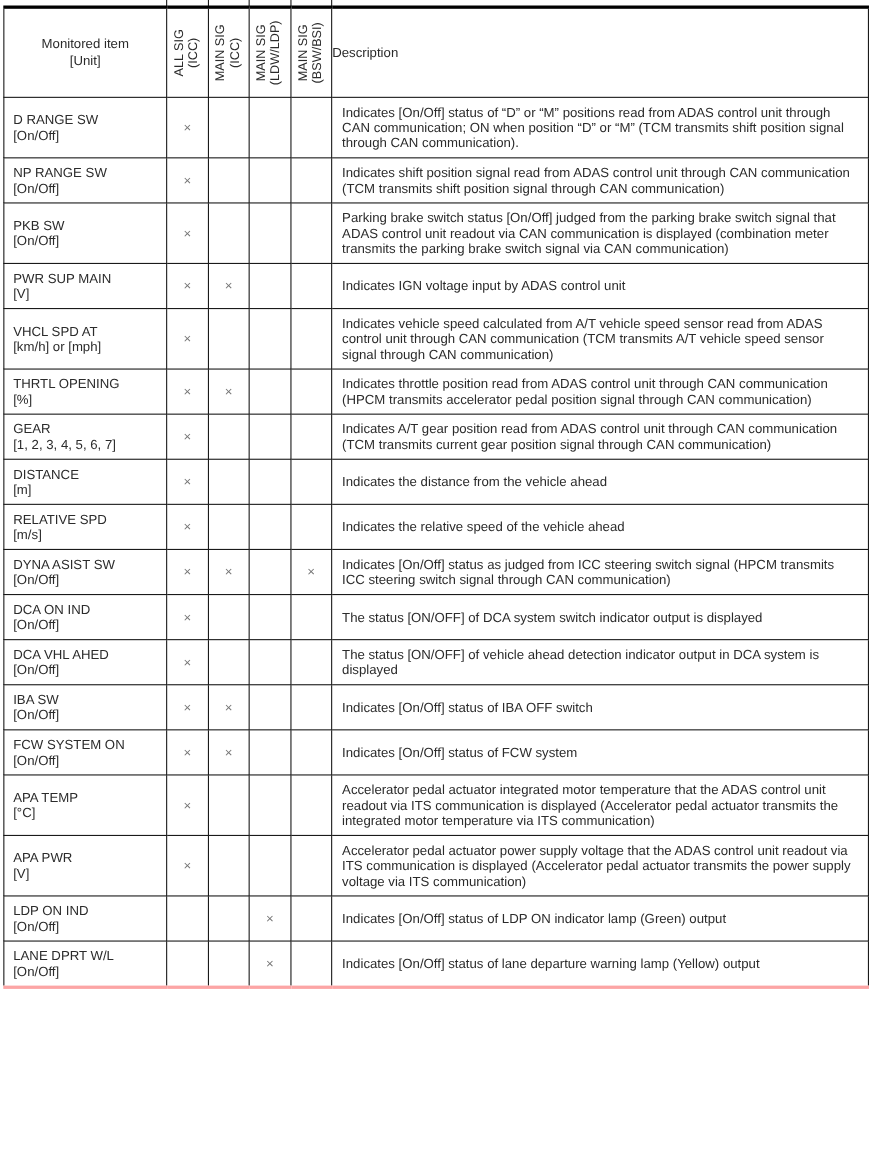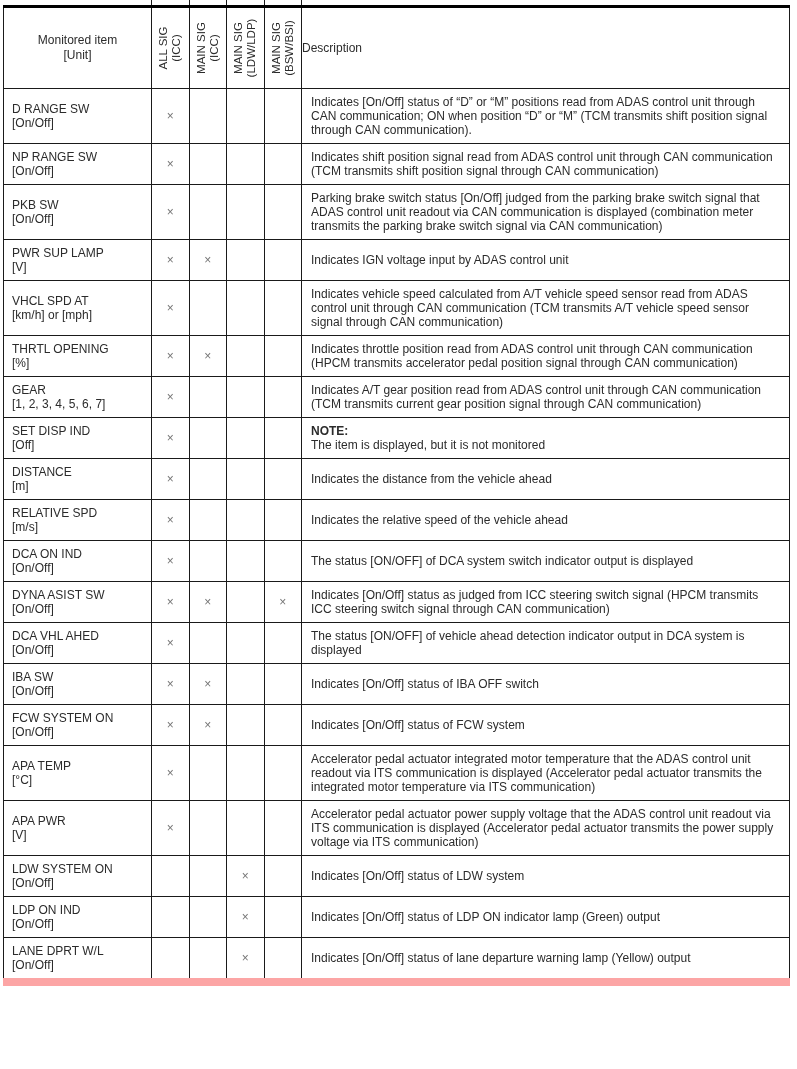--- a/index.html
+++ b/index.html
@@ -30,21 +30,21 @@
   table.monitor col.c-sig  { width: 37.5px; }
   table.monitor col.c-desc { width: 488px; }
 
   table.monitor th, table.monitor td {
     border: 1px solid #1a1a1a;
     vertical-align: middle;
     font-weight: normal;
   }
   table.monitor { border-top: 3px solid #000; border-bottom: 3px solid #000; }
   table.monitor thead th { border-top: 3px solid #000; }
-  table.monitor tbody tr:last-child td { border-bottom: 8px solid #fca5a5; }
+  table.monitor tbody tr:last-child td { border-bottom: 3px solid #fca5a5; }
 
   thead th { height: 82px; text-align: center; }
   th.item-header div { line-height: 15px; }
   th.desc-header { text-align: left; }
 
   th.sig-header { position: relative; overflow: visible; }
   th.sig-header .rot {
     position: absolute; left: 50%; top: 50%;
     width: 80px;
     transform: translate(-50%, -50%) rotate(-90deg);
@@ -151,21 +151,21 @@
       <td class="sig-cell"></td>
       <td class="sig-cell"></td>
       <td class="sig-cell"></td>
       <td class="desc-cell">
             <div>Parking brake switch status [On/Off] judged from the parking brake switch signal that ADAS control unit readout via CAN communication is displayed (combination meter transmits the parking brake switch signal via CAN communication)</div>
           </td>
     </tr>
 
     <tr>
       <td class="item-cell">
-        <div>PWR SUP LAMP</div>
+        <div>PWR SUP MAIN</div>
         <div>[V]</div>
       </td>
       <td class="sig-cell">×</td>
       <td class="sig-cell">×</td>
       <td class="sig-cell"></td>
       <td class="sig-cell"></td>
       <td class="desc-cell">
             <div>Indicates IGN voltage input by ADAS control unit</div>
           </td>
     </tr>
@@ -206,34 +206,20 @@
       <td class="sig-cell">×</td>
       <td class="sig-cell"></td>
       <td class="sig-cell"></td>
       <td class="sig-cell"></td>
       <td class="desc-cell">
             <div>Indicates A/T gear position read from ADAS control unit through CAN communication (TCM transmits current gear position signal through CAN communication)</div>
           </td>
     </tr>
 
 
-    <tr>
-      <td class="item-cell">
-        <div>SET DISP IND</div>
-        <div>[Off]</div>
-      </td>
-      <td class="sig-cell">×</td>
-      <td class="sig-cell"></td>
-      <td class="sig-cell"></td>
-      <td class="sig-cell"></td>
-      <td class="desc-cell">
-            <div class="note">NOTE:</div>
-            <div>The item is displayed, but it is not monitored</div>
-          </td>
-    </tr>
 
     <tr>
       <td class="item-cell">
         <div>DISTANCE</div>
         <div>[m]</div>
       </td>
       <td class="sig-cell">×</td>
       <td class="sig-cell"></td>
       <td class="sig-cell"></td>
       <td class="sig-cell"></td>
@@ -251,43 +237,43 @@
       <td class="sig-cell"></td>
       <td class="sig-cell"></td>
       <td class="sig-cell"></td>
       <td class="desc-cell">
             <div>Indicates the relative speed of the vehicle ahead</div>
           </td>
     </tr>
 
     <tr>
       <td class="item-cell">
+        <div>DYNA ASIST SW</div>
+        <div>[On/Off]</div>
+      </td>
+      <td class="sig-cell">×</td>
+      <td class="sig-cell">×</td>
+      <td class="sig-cell"></td>
+      <td class="sig-cell">×</td>
+      <td class="desc-cell">
+            <div>Indicates [On/Off] status as judged from ICC steering switch signal (HPCM transmits ICC steering switch signal through CAN communication)</div>
+          </td>
+    </tr>
+
+    <tr>
+      <td class="item-cell">
         <div>DCA ON IND</div>
         <div>[On/Off]</div>
       </td>
       <td class="sig-cell">×</td>
       <td class="sig-cell"></td>
       <td class="sig-cell"></td>
       <td class="sig-cell"></td>
       <td class="desc-cell">
             <div>The status [ON/OFF] of DCA system switch indicator output is displayed</div>
-          </td>
-    </tr>
-
-    <tr>
-      <td class="item-cell">
-        <div>DYNA ASIST SW</div>
-        <div>[On/Off]</div>
-      </td>
-      <td class="sig-cell">×</td>
-      <td class="sig-cell">×</td>
-      <td class="sig-cell"></td>
-      <td class="sig-cell">×</td>
-      <td class="desc-cell">
-            <div>Indicates [On/Off] status as judged from ICC steering switch signal (HPCM transmits ICC steering switch signal through CAN communication)</div>
           </td>
     </tr>
 
     <tr>
       <td class="item-cell">
         <div>DCA VHL AHED</div>
         <div>[On/Off]</div>
       </td>
       <td class="sig-cell">×</td>
       <td class="sig-cell"></td>
@@ -347,33 +333,20 @@
       </td>
       <td class="sig-cell">×</td>
       <td class="sig-cell"></td>
       <td class="sig-cell"></td>
       <td class="sig-cell"></td>
       <td class="desc-cell">
             <div>Accelerator pedal actuator power supply voltage that the ADAS control unit readout via ITS communication is displayed (Accelerator pedal actuator transmits the power supply voltage via ITS communication)</div>
           </td>
     </tr>
 
-    <tr>
-      <td class="item-cell">
-        <div>LDW SYSTEM ON</div>
-        <div>[On/Off]</div>
-      </td>
-      <td class="sig-cell"></td>
-      <td class="sig-cell"></td>
-      <td class="sig-cell">×</td>
-      <td class="sig-cell"></td>
-      <td class="desc-cell">
-            <div>Indicates [On/Off] status of LDW system</div>
-          </td>
-    </tr>
 
 
     <tr>
       <td class="item-cell">
         <div>LDP ON IND</div>
         <div>[On/Off]</div>
       </td>
       <td class="sig-cell"></td>
       <td class="sig-cell"></td>
       <td class="sig-cell">×</td>

